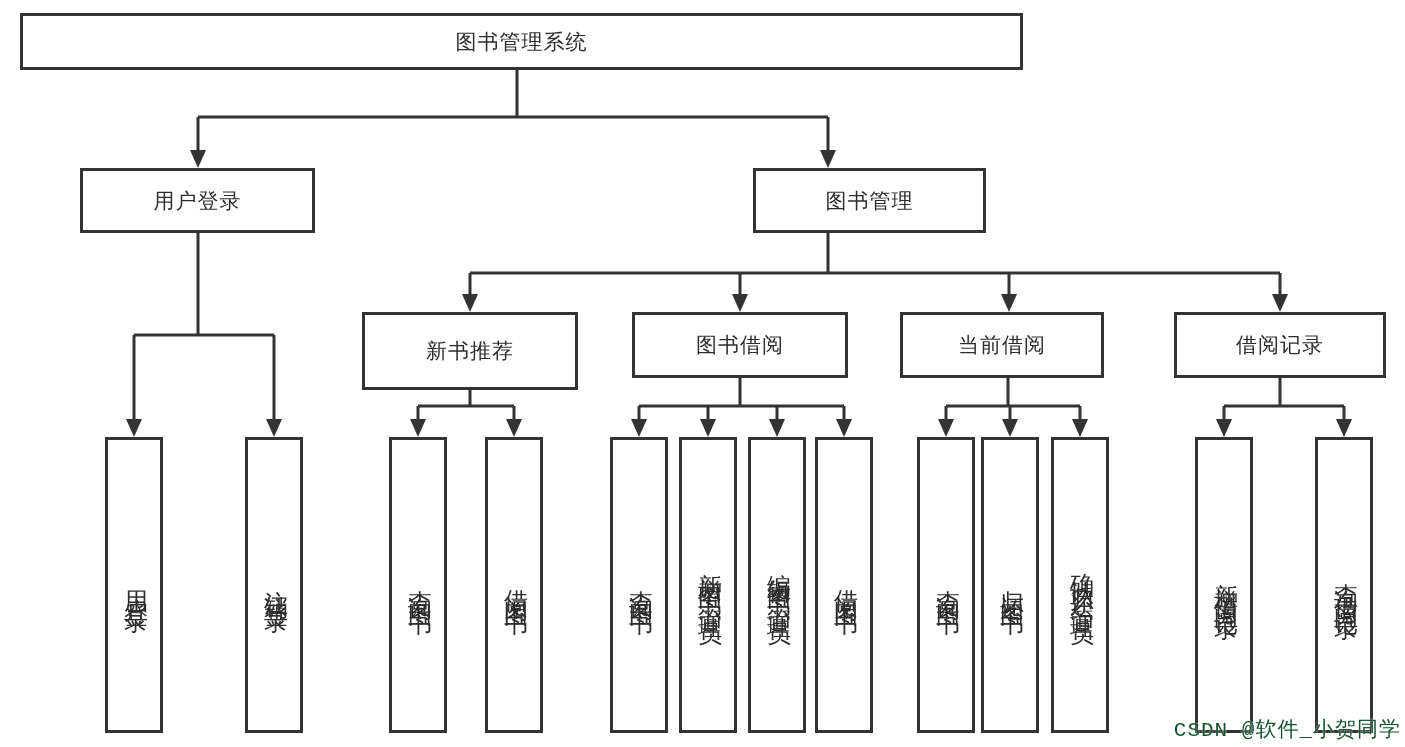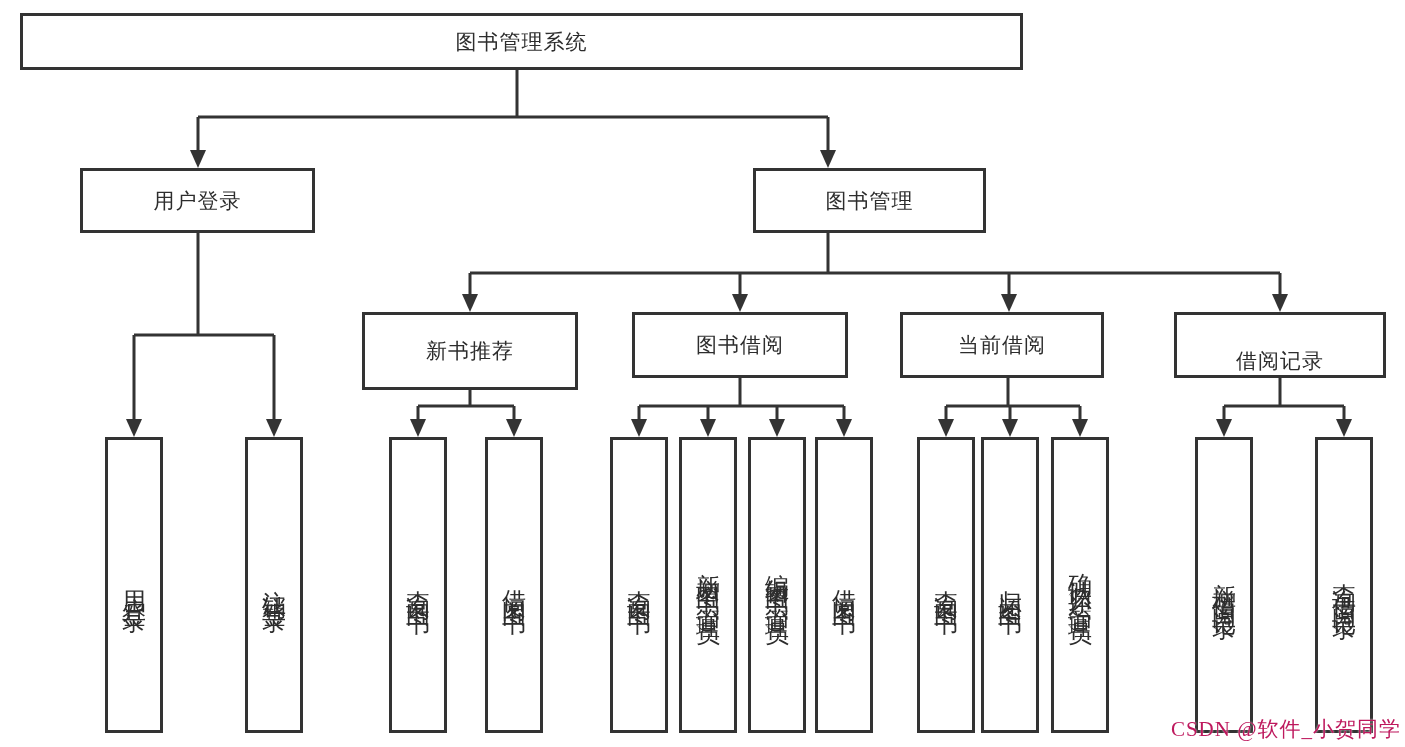--- a/index.html
+++ b/index.html
@@ -5,21 +5,21 @@
   html, body {
     margin: 0;
     padding: 0;
     background: #ffffff;
   }
   .canvas {
     position: relative;
     width: 1405px;
     height: 747px;
     background: #ffffff;
-    font-family: Liberation Serif, serif;
+    font-family: Liberation Mono, monospace;
     color: #2d2d2d;
     overflow: hidden;
   }
   .connectors {
     position: absolute;
     left: 0;
     top: 0;
     width: 1405px;
     height: 747px;
     pointer-events: none;
@@ -53,21 +53,21 @@
     font-size: 24px;
     letter-spacing: 7px;
     line-height: 1;
     white-space: nowrap;
   }
   .watermark {
     position: absolute;
     right: 4px;
     bottom: 4px;
     font-size: 21px;
-    color: #be185d;
+    color: #14532d;
     letter-spacing: 1px;
     text-shadow: 0 0 2px #ffffff;
   }
 </style>
 </head>
 <body>
 
 <div class="canvas">
 
   <svg class="connectors" viewBox="0 0 1405 747" xmlns="http://www.w3.org/2000/svg">
@@ -130,21 +130,21 @@
 
   <div class="hbox" style="left:362px; top:312px; width:216px; height:78px;">
     <span>新书推荐</span>
   </div>
   <div class="hbox" style="left:632px; top:312px; width:216px; height:66px;">
     <span>图书借阅</span>
   </div>
   <div class="hbox" style="left:900px; top:312px; width:204px; height:66px;">
     <span>当前借阅</span>
   </div>
-  <div class="hbox" style="left:1174px; top:312px; width:212px; height:66px;align-items:flex-end;">
+  <div class="hbox" style="left:1174px; top:312px; width:212px; height:66px;">
     <span>借阅记录</span>
   </div>
 
   <div class="vbox" style="left:105px;">
     <span class="vtext">用户登录</span>
   </div>
   <div class="vbox" style="left:245px;">
     <span class="vtext">注销登录</span>
   </div>
 

